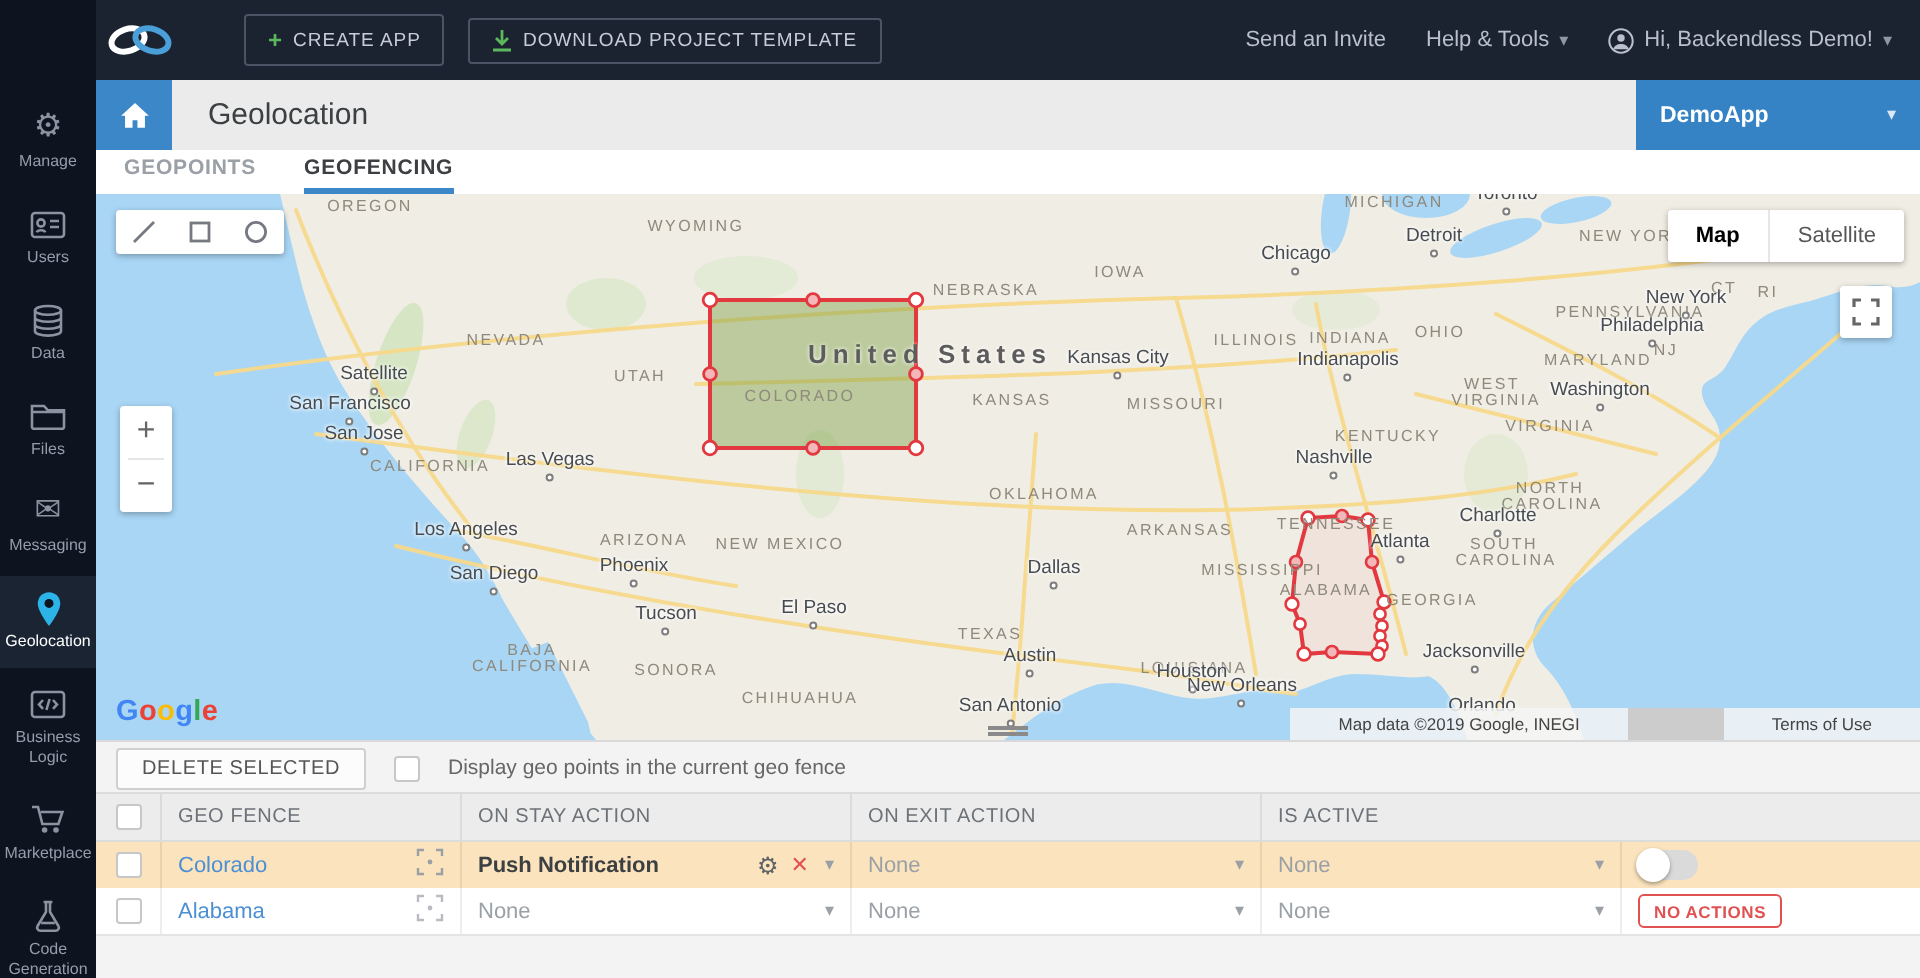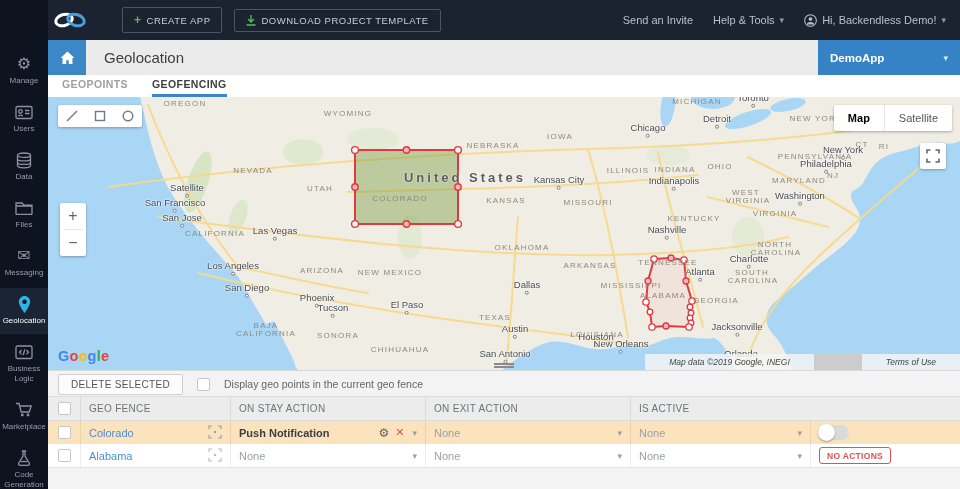--- a/index.html
+++ b/index.html
@@ -56,21 +56,21 @@
   .zoom-ctl .sep { width:18px; height:1px; background:#e6e6e6; }
 
   .map-type { position:absolute; right:8px; top:8px; display:flex; background:#fff; box-shadow:0 1px 3px rgba(0,0,0,.3); border-radius:2px; overflow:hidden; }
   .map-type .mt { padding:7px 14px; font-size:11px; color:#565656; cursor:pointer; }
   .map-type .mt.sel { font-weight:bold; color:#000; }
   .map-type .div { width:1px; background:#e6e6e6; }
   .fullscreen { position:absolute; right:14px; top:46px; width:26px; height:26px; background:#fff; box-shadow:0 1px 3px rgba(0,0,0,.3); border-radius:2px; display:flex; align-items:center; justify-content:center; cursor:pointer; }
 
   .google { position:absolute; left:10px; bottom:6px; font-size:14.5px; font-weight:bold; letter-spacing:.2px; }
   .attrib { position:absolute; right:0; bottom:0; display:flex; background:rgba(245,245,245,.85); font-size:8.5px; color:#444; }
-  .attrib span { padding:3px 24px; cursor:pointer;font-style:italic; }
+  .attrib span { padding:3px 24px; cursor:pointer; }
   .attrib .d { width:1px; background:#ccc; }
   .resize-handle { position:absolute; left:446px; bottom:1px; width:20px; cursor:row-resize; }
   .resize-handle i { display:block; height:2px; background:#8a8a8a; margin:1px 0; }
 
   
   .panel { height:119px; background:#f3f3f3; border-top:1px solid #d9d9d9; }
   .panel-toolbar { height:24px; display:flex; align-items:center; gap:14px; padding:0 10px; margin-top:1px; }
   .del-btn { background:#fcfcfc; border:1px solid #cfcfcf; border-radius:2px; color:#555; font-size:10px; letter-spacing:.3px; padding:4px 12px; cursor:pointer; }
   .chk { width:13px; height:13px; background:#fff; border:1px solid #c7c7c7; border-radius:2px; flex-shrink:0; cursor:pointer; }
   .chk-label { font-size:10.5px; color:#666; }
@@ -363,21 +363,21 @@
             <i class="dot"></i>
           </span>
           <span class="ct" style="left: 185px; top: 172px;">
             <b>Los Angeles</b>
             <i class="dot"></i>
           </span>
           <span class="ct" style="left: 199px; top: 194px;">
             <b>San Diego</b>
             <i class="dot"></i>
           </span>
-          <span class="ct" style="left: 269px; top: 204px;">
+          <span class="ct" style="left: 269px; top: 190px;">
             <b>Phoenix</b>
             <i class="dot"></i>
           </span>
           <span class="ct" style="left: 285px; top: 214px;">
             <b>Tucson</b>
             <i class="dot"></i>
           </span>
           <span class="ct" style="left: 359px; top: 211px;">
             <b>El Paso</b>
             <i class="dot"></i>

